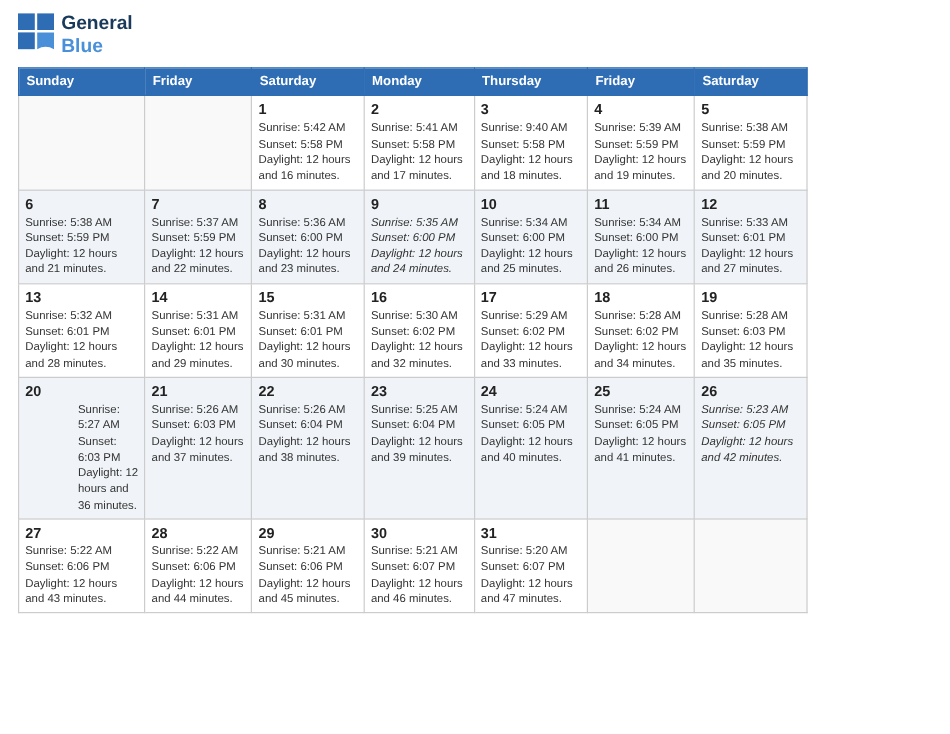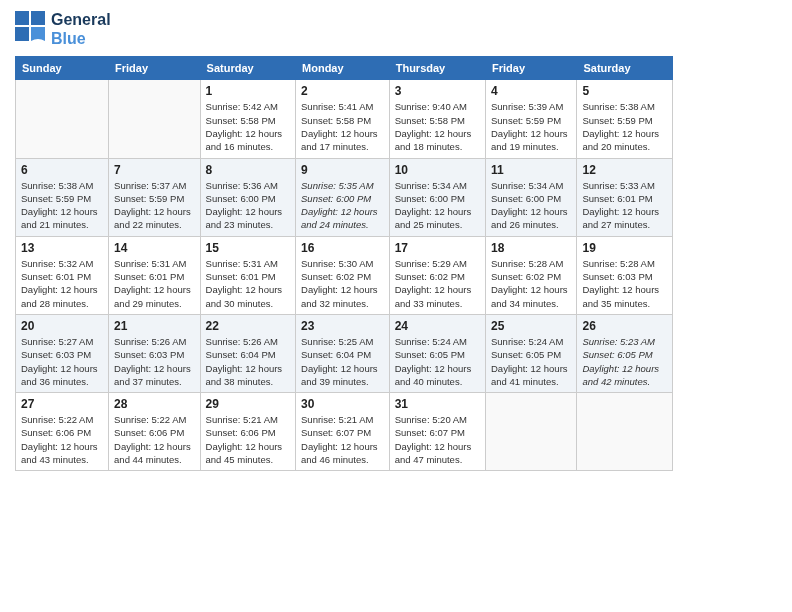--- a/index.html
+++ b/index.html
@@ -235,21 +235,21 @@
           <td>
             <div class="day-number">19</div>
             <div class="day-detail" style="white-space: pre-line;">Sunrise: 5:28 AM
 Sunset: 6:03 PM
 Daylight: 12 hours and 35 minutes.</div>
           </td>
         </tr>
         <tr class="alt-row">
           <td>
             <div class="day-number">20</div>
-            <div class="day-detail" style="white-space: pre-line;">Sunrise: 5:27 AM
+            <div class="day-detail" style="white-space: pre-line; margin-left: 44px;">Sunrise: 5:27 AM
 Sunset: 6:03 PM
 Daylight: 12 hours and 36 minutes.</div>
           </td>
           <td>
             <div class="day-number">21</div>
             <div class="day-detail" style="white-space: pre-line;">Sunrise: 5:26 AM
 Sunset: 6:03 PM
 Daylight: 12 hours and 37 minutes.</div>
           </td>
           <td>

